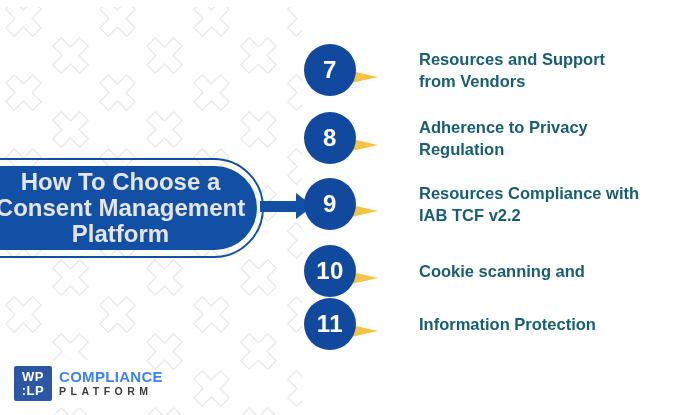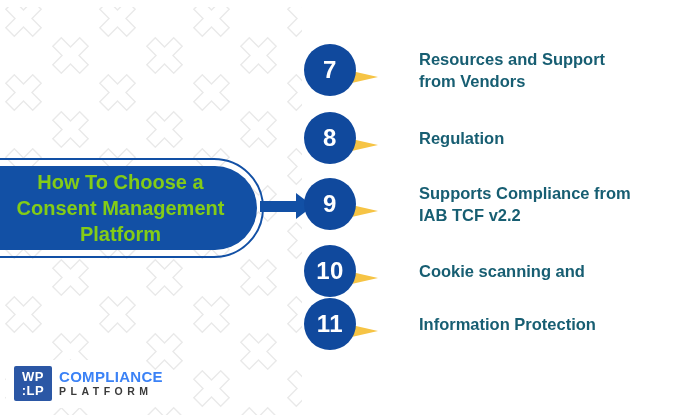--- a/index.html
+++ b/index.html
@@ -29,22 +29,22 @@
   .title-box {
     position: absolute; left: -30px; top: 166px;
     width: 287px; height: 84px;
     background: #1250A5;
     border-radius: 0 42px 42px 0;
     display: flex; flex-direction: column;
     align-items: center; justify-content: center;
     padding-left: 14px;
   }
   .title-line {
-    color: #84cc16; font-weight: 700;
-    font-size: 20px; line-height: 26px;
+    color: #e5e5e5; font-weight: 700;
+    font-size: 24px; line-height: 26px;
     text-align: center; white-space: nowrap;
   }
 
   
   .arrow-shaft {
     position: absolute; left: 260px; top: 201px;
     width: 37px; height: 11px; background: #1250A5;
   }
   .arrow-head {
     position: absolute; left: 296px; top: 193px;
@@ -152,31 +152,32 @@
       <div class="l2">from Vendors</div>
     </div>
   </div>
 
   <div class="item-row row-8">
     <div class="item-pointer"></div>
     <div class="item-circle">
       <span class="item-number">8</span>
     </div>
     <div class="item-text">
+      <div class="l1">Adherence to Privacy</div>
       <div class="l2">Regulation</div>
     </div>
   </div>
 
   <div class="item-row row-9">
     <div class="item-pointer"></div>
     <div class="item-circle">
       <span class="item-number">9</span>
     </div>
     <div class="item-text">
-      <div class="l1">Supports Compliance from</div>
+      <div class="l1">Resources Compliance with</div>
       <div class="l2">IAB TCF v2.2</div>
     </div>
   </div>
 
   <div class="item-row row-10">
     <div class="item-pointer"></div>
     <div class="item-circle">
       <span class="item-number">10</span>
     </div>
     <div class="item-text">

